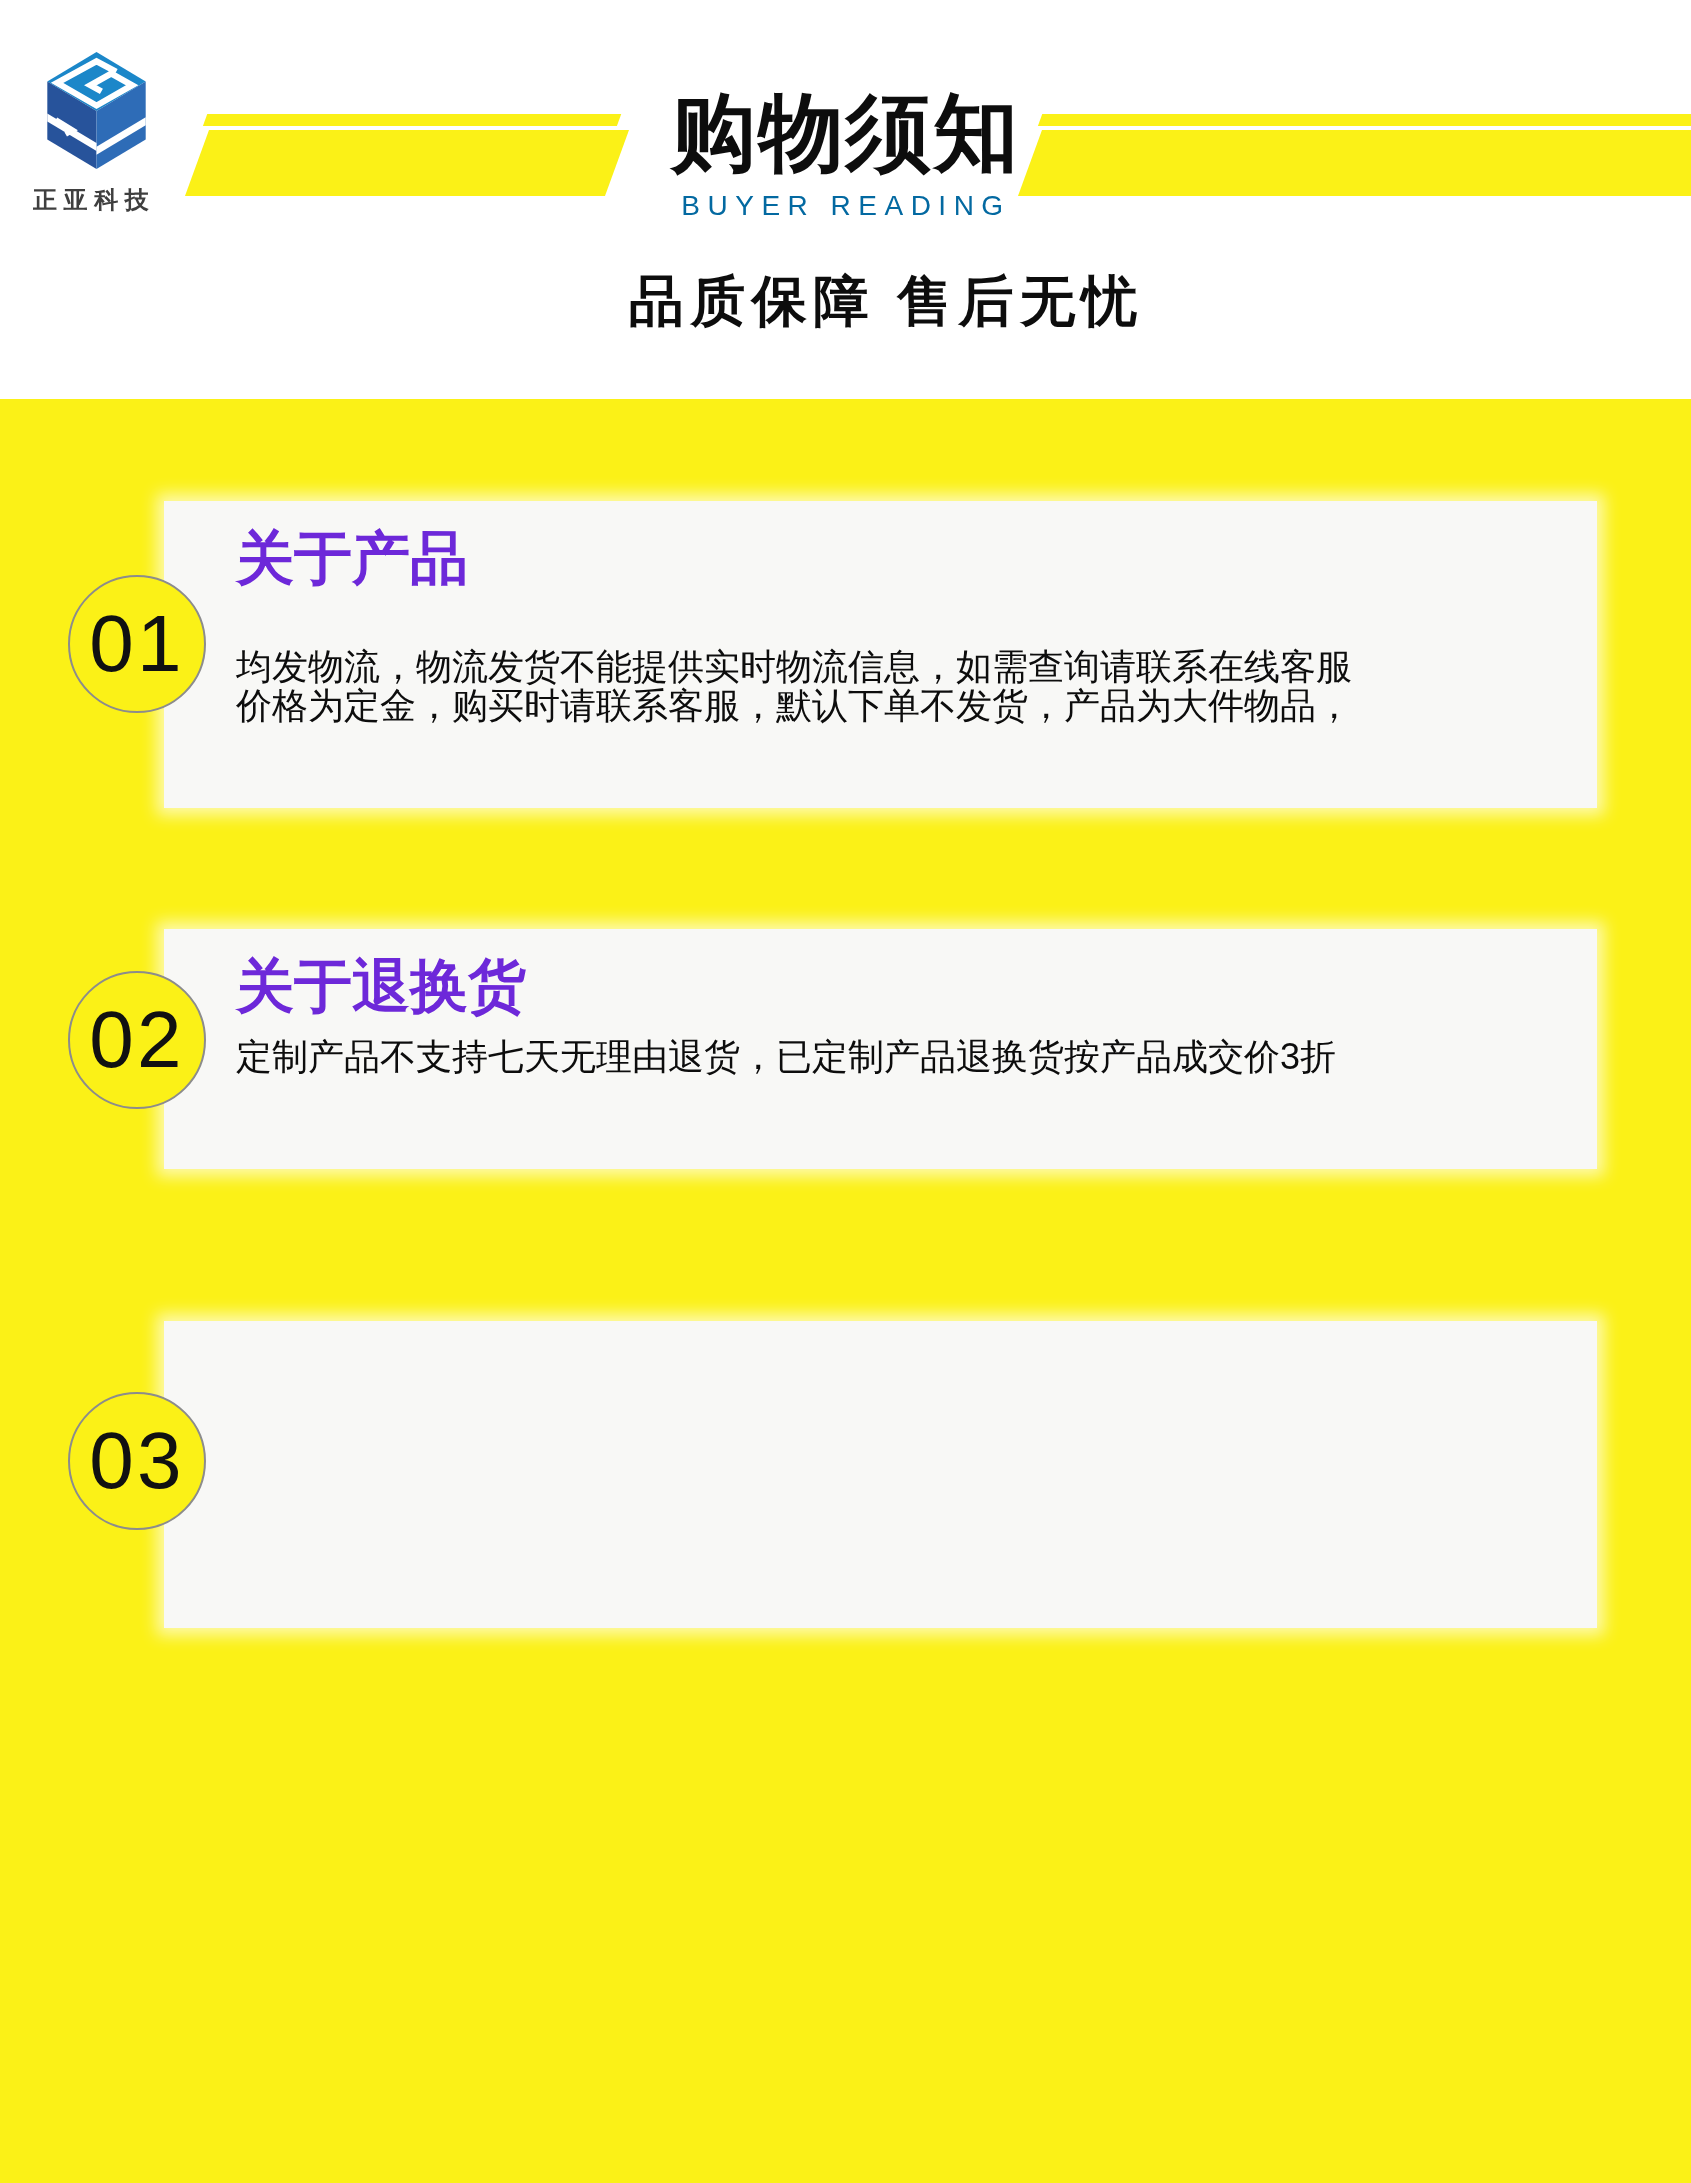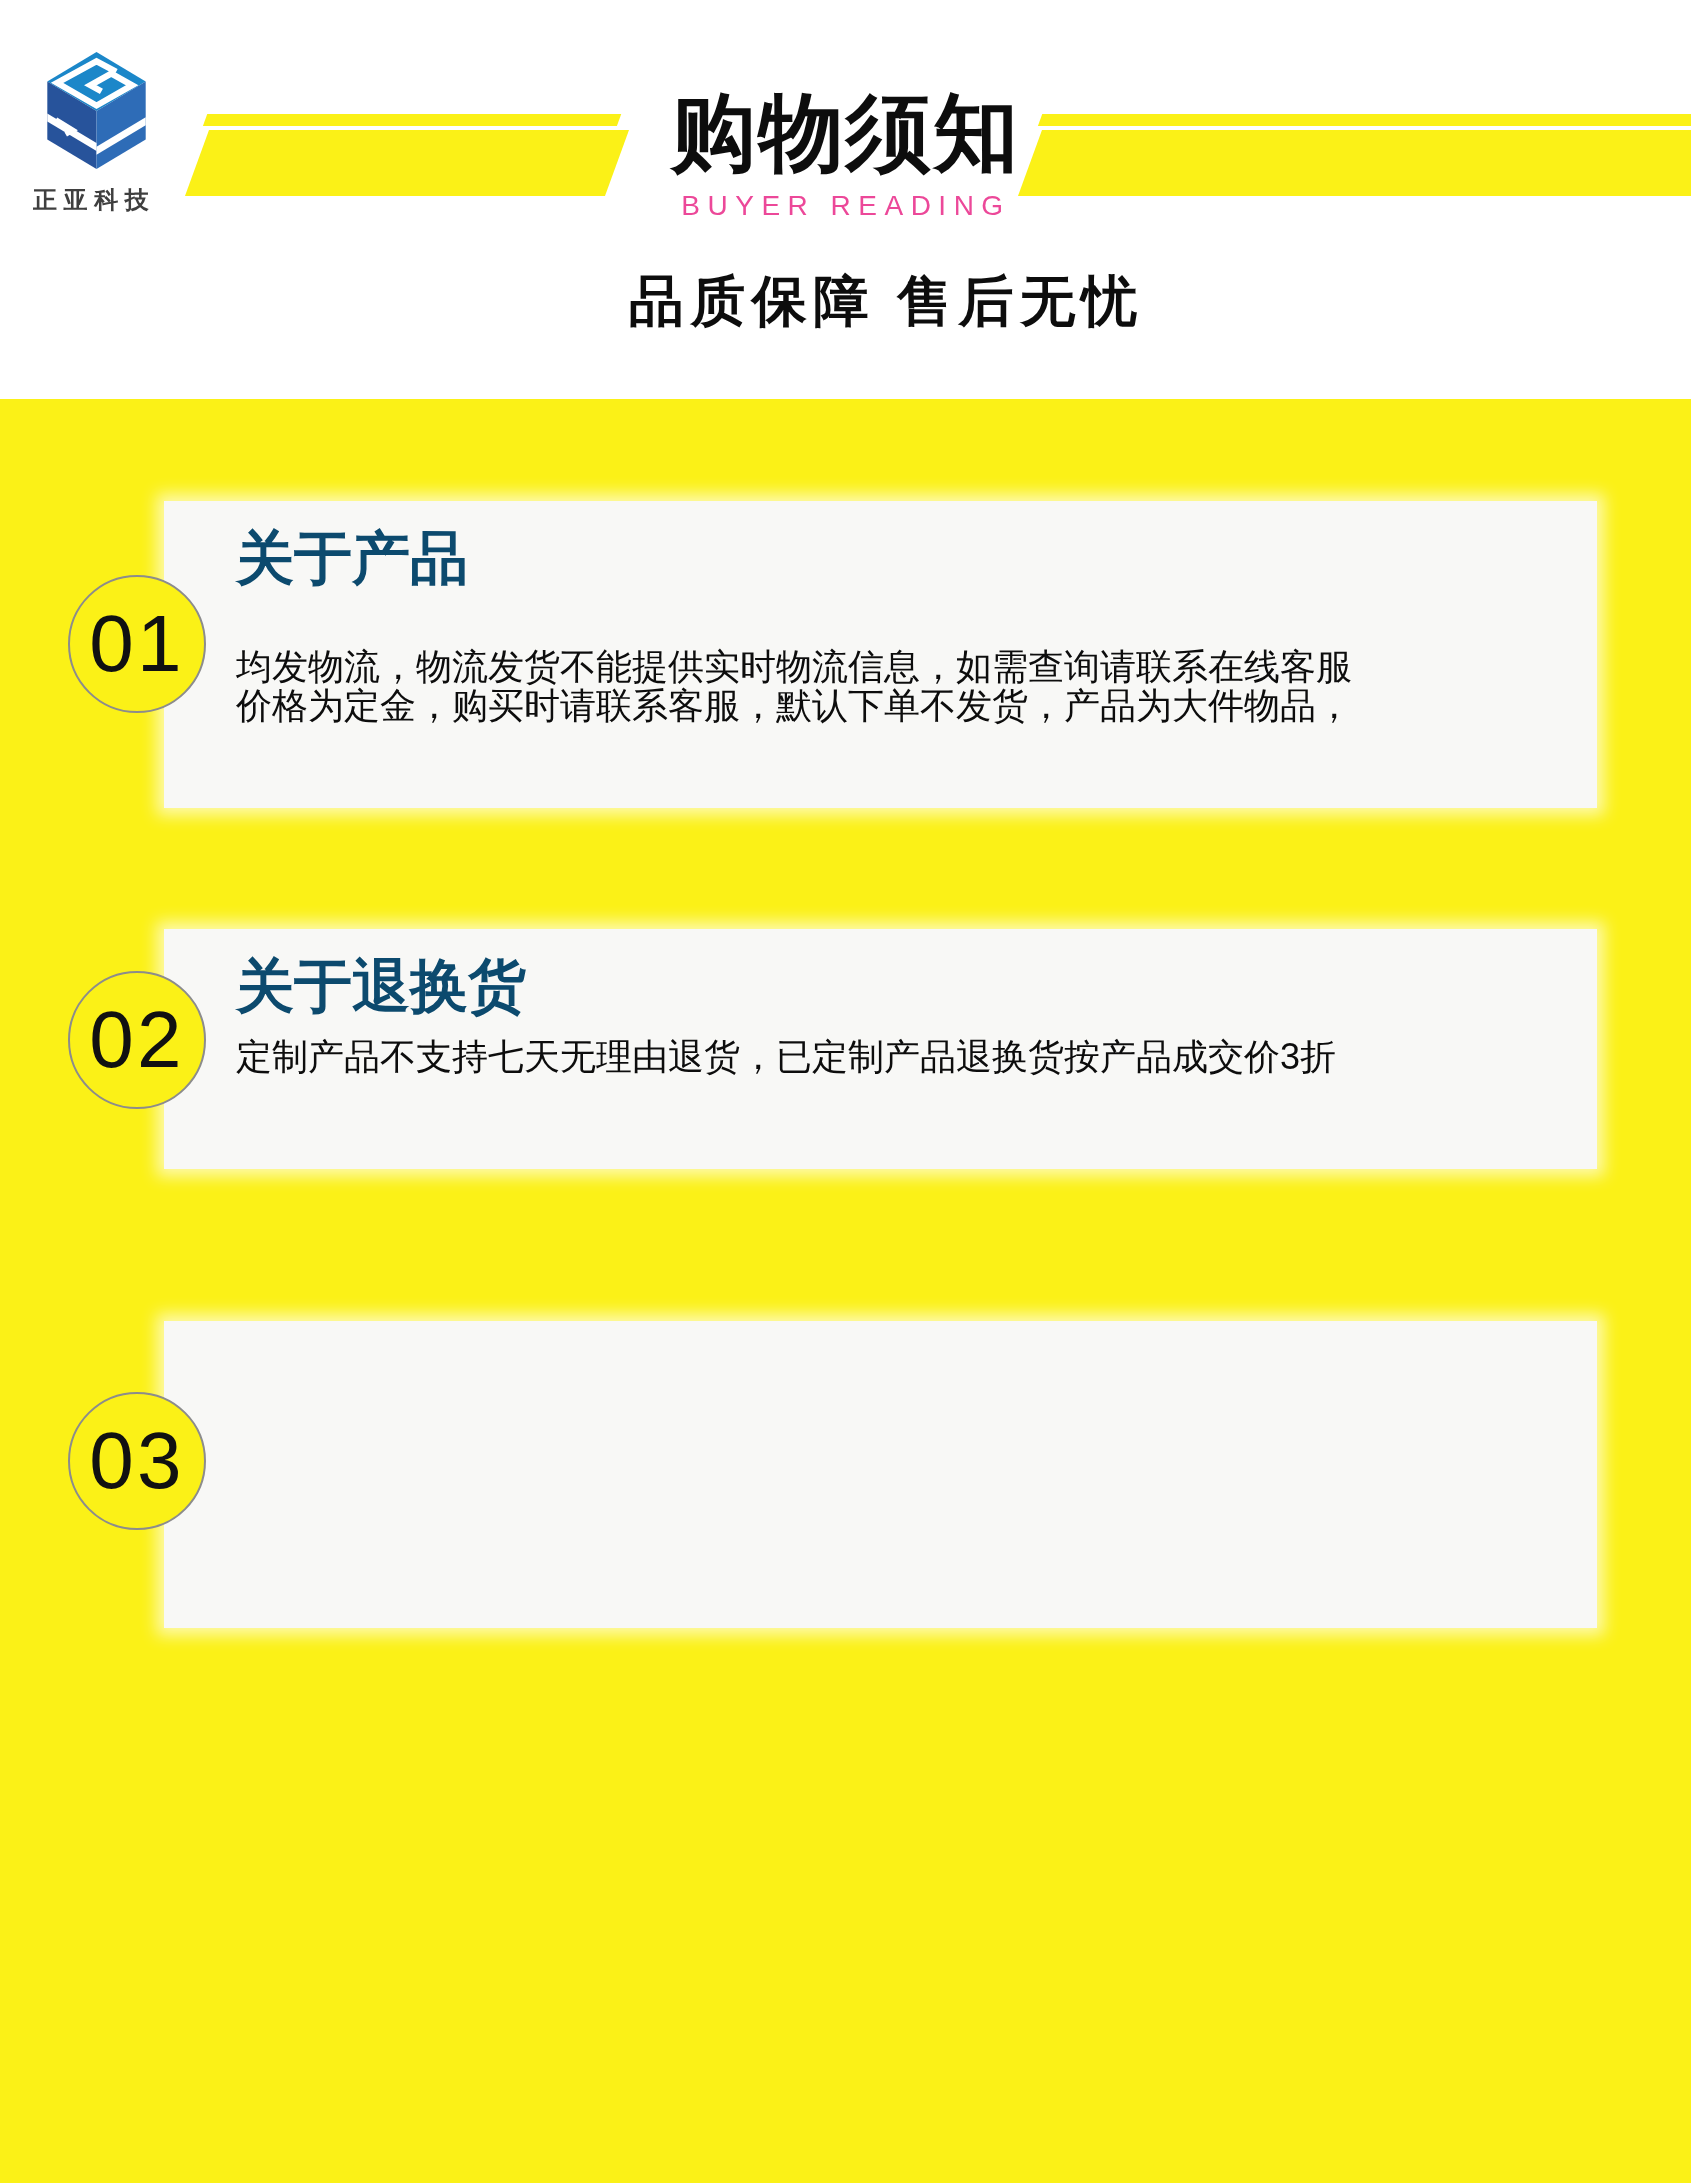--- a/index.html
+++ b/index.html
@@ -34,21 +34,21 @@
   .stripe.r-thin {left:1040px;top:114px;width:696px;height:12.4px;}
   .stripe.r-thick{left:1030px;top:130px;width:704px;height:66px;}
   .page-title{
     position:absolute;left:0;top:86px;width:100%;margin:0;
     text-align:center;font-size:85px;line-height:1.1;
     font-weight:900;letter-spacing:2.5px;color:#0d0d0d;
   }
   .subtitle-en{
     position:absolute;left:0;top:190px;width:100%;
     text-align:center;font-size:28px;letter-spacing:7.5px;
-    font-weight:400;color:#ec4899;
+    font-weight:400;color:#0369a1;
   }
   .tagline{
     position:absolute;left:0;top:265px;width:100%;
     text-align:center;font-size:55px;font-weight:700;
     letter-spacing:6.6px;color:#0d0d0d;padding-left:40px;
   }
   
   .yellow-bg{
     position:absolute;left:0;top:399px;width:100%;height:1784px;
     background:var(--accent-yellow);
@@ -56,21 +56,21 @@
   .card{
     position:absolute;left:164px;width:1433px;
     background:var(--card-background);
     box-shadow:0 0 15px 8.3px rgba(255,255,255,0.65);
   }
   .card-1{top:501px;height:307px;}
   .card-2{top:929px;height:240px;}
   .card-3{top:1321px;height:307px;}
   .card-title{
     position:absolute;left:72px;top:25px;margin:0;
-    font-size:58px;line-height:1.1;font-weight:700;color:#0c4a6e;
+    font-size:58px;line-height:1.1;font-weight:700;color:#6d28d9;
     white-space:nowrap;
   }
   .card-text{
     position:absolute;left:72px;right:33px;margin:0;
     font-size:36px;line-height:39px;font-weight:400;color:#0d0d0d;
   }
   .card-1 .card-text{top:146px;}
   .card-2 .card-text{top:108px;}
   .card-3 .card-text{top:109px;}
   .card-text .line{display:block;white-space:nowrap;}

